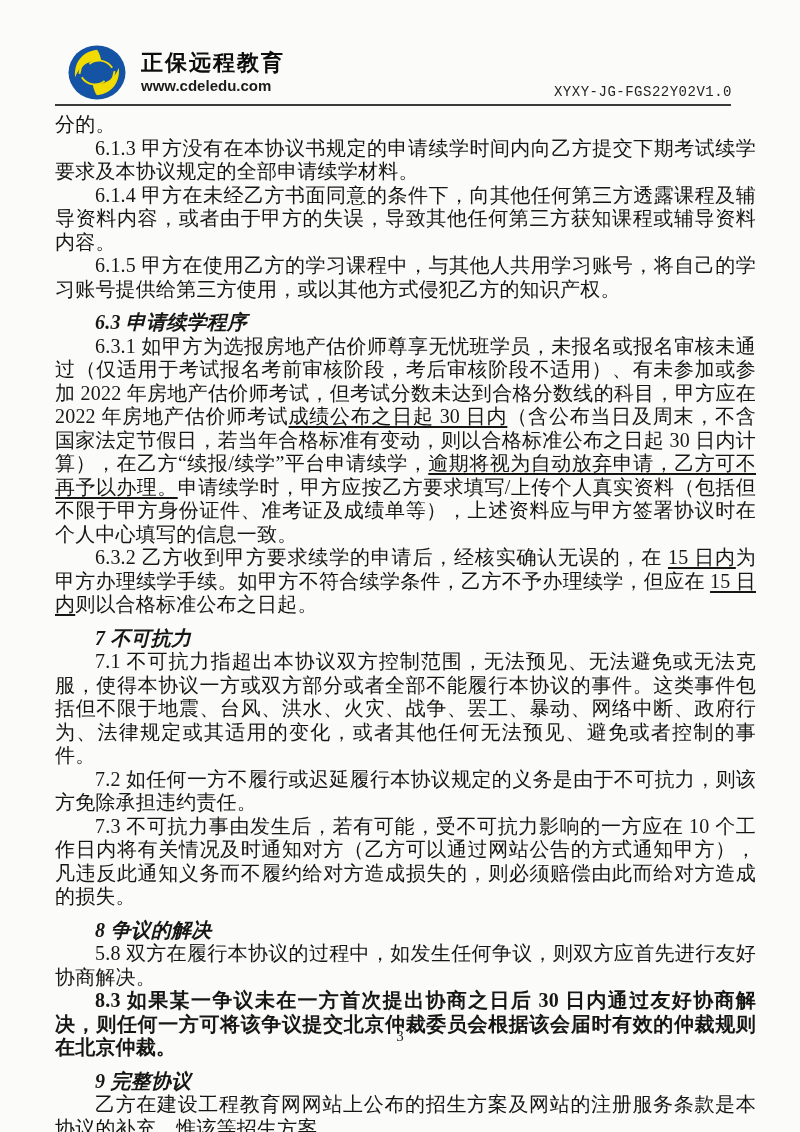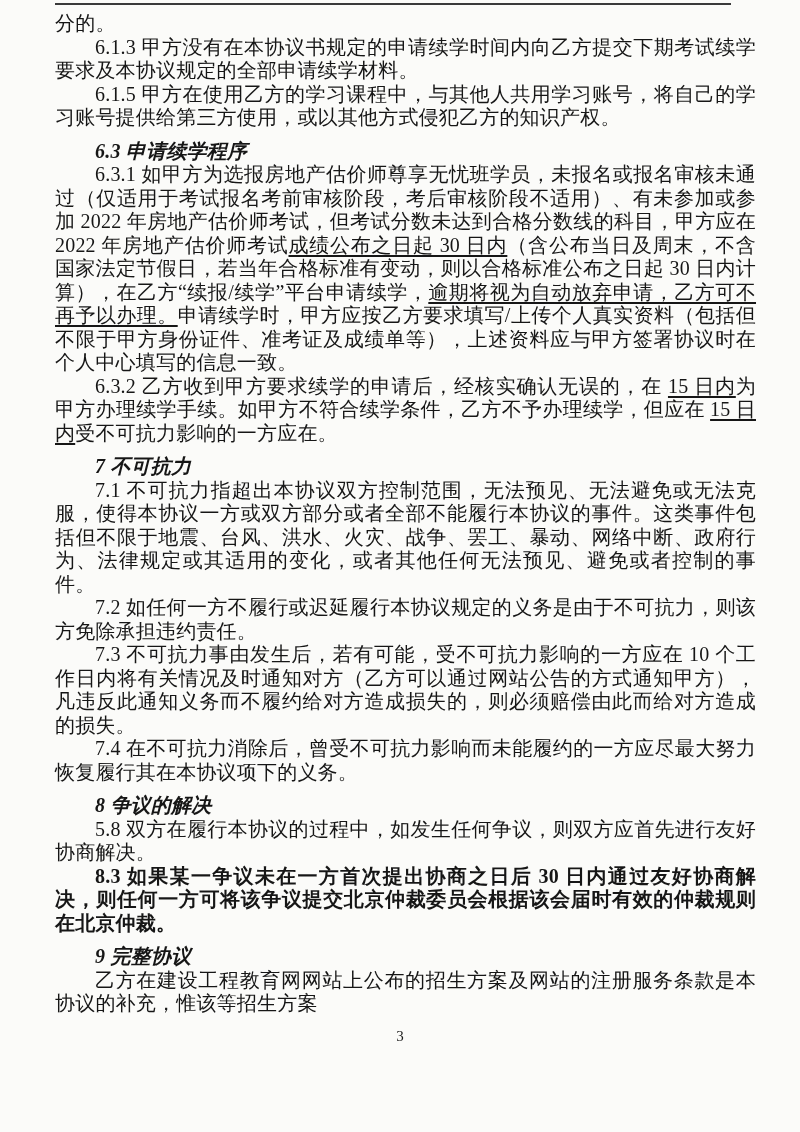--- a/index.html
+++ b/index.html
@@ -80,35 +80,53 @@
     text-align: center;
     font-size: 15px;
     color: #1d1d1d;
   }
 </style>
 </head>
 <body>
 
 <div class="page">
 
+  <div class="header">
+    <div class="brand">
+      <svg class="logo-svg" width="62" height="57" viewBox="0 0 64 60" xmlns="http://www.w3.org/2000/svg">
+        <ellipse cx="32" cy="30" rx="30" ry="28.5" fill="#1553a4"></ellipse>
+        <path d="M32 6 C 16 8 7.5 20 9 35 C 13.5 23.5 23 16.5 36.5 17.5 C 35.5 12.5 34 8.5 32 6 Z" fill="#f2dc00"></path>
+        <path d="M32 6 C 16 8 7.5 20 9 35 C 13.5 23.5 23 16.5 36.5 17.5 C 35.5 12.5 34 8.5 32 6 Z" fill="#f2dc00" transform="rotate(180 32 30)"></path>
+        <path d="M29 12.5 C 20 15.5 14.5 23 13.5 31.5" fill="none" stroke="#f2dc00" stroke-width="2"></path>
+        <path d="M29 12.5 C 20 15.5 14.5 23 13.5 31.5" fill="none" stroke="#f2dc00" stroke-width="2" transform="rotate(180 32 30)"></path>
+        <path d="M24 21 C 27 18.5 31.5 17 36 17.5 C 41 18.2 45.5 21 48 25" fill="none" stroke="#f2dc00" stroke-width="2"></path>
+        <path d="M24 21 C 27 18.5 31.5 17 36 17.5 C 41 18.2 45.5 21 48 25" fill="none" stroke="#f2dc00" stroke-width="2" transform="rotate(180 32 30)"></path>
+      </svg>
+      <div class="brand-text">
+        <div class="brand-name">正保远程教育</div>
+        <div class="brand-url">www.cdeledu.com</div>
+      </div>
+    </div>
+    <div class="doc-code">XYXY-JG-FGS22Y02V1.0</div>
+  </div>
 
   <div class="rule"></div>
 
   <div class="doc-body">
       <p class="para kind-noindent"><span>分的。</span></p>
       <p class="para kind-plain"><span>6.1.3 甲方没有在本协议书规定的申请续学时间内向乙方提交下期考试续学要求及本协议规定的全部申请续学材料。</span></p>
+      <p class="para kind-plain"><span>6.1.4 甲方在未经乙方书面同意的条件下，向其他任何第三方透露课程及辅导资料内容，或者由于甲方的失误，导致其他任何第三方获知课程或辅导资料内容。</span></p>
       <p class="para kind-plain"><span>6.1.5 甲方在使用乙方的学习课程中，与其他人共用学习账号，将自己的学习账号提供给第三方使用，或以其他方式侵犯乙方的知识产权。</span></p>
       <p class="para kind-heading"><span>6.3 申请续学程序</span></p>
       <p class="para kind-plain"><span>6.3.1 如甲方为选报房地产估价师尊享无忧班学员，未报名或报名审核未通过（仅适用于考试报名考前审核阶段，考后审核阶段不适用）、有未参加或参加 2022 年房地产估价师考试，但考试分数未达到合格分数线的科目，甲方应在 2022 年房地产估价师考试</span><span class="u">成绩公布之日起 30 日内</span><span>（含公布当日及周末，不含国家法定节假日，若当年合格标准有变动，则以合格标准公布之日起 30 日内计算），在乙方“续报/续学”平台申请续学，</span><span class="u">逾期将视为自动放弃申请，乙方可不再予以办理。</span><span>申请续学时，甲方应按乙方要求填写/上传个人真实资料（包括但不限于甲方身份证件、准考证及成绩单等），上述资料应与甲方签署协议时在个人中心填写的信息一致。</span></p>
-      <p class="para kind-plain"><span>6.3.2 乙方收到甲方要求续学的申请后，经核实确认无误的，在 </span><span class="u">15 日内</span><span>为甲方办理续学手续。如甲方不符合续学条件，乙方不予办理续学，但应在 </span><span class="u">15 日内</span><span>受不可抗力影响的一方应在。</span></p>
+      <p class="para kind-plain"><span>6.3.2 乙方收到甲方要求续学的申请后，经核实确认无误的，在 </span><span class="u">15 日内</span><span>为甲方办理续学手续。如甲方不符合续学条件，乙方不予办理续学，但应在 </span><span class="u">15 日内</span><span>则以合格标准公布之日起。</span></p>
       <p class="para kind-heading"><span>7 不可抗力</span></p>
       <p class="para kind-plain"><span>7.1 不可抗力指超出本协议双方控制范围，无法预见、无法避免或无法克服，使得本协议一方或双方部分或者全部不能履行本协议的事件。这类事件包括但不限于地震、台风、洪水、火灾、战争、罢工、暴动、网络中断、政府行为、法律规定或其适用的变化，或者其他任何无法预见、避免或者控制的事件。</span></p>
       <p class="para kind-plain"><span>7.2 如任何一方不履行或迟延履行本协议规定的义务是由于不可抗力，则该方免除承担违约责任。</span></p>
       <p class="para kind-plain"><span>7.3 不可抗力事由发生后，若有可能，受不可抗力影响的一方应在 10 个工作日内将有关情况及时通知对方（乙方可以通过网站公告的方式通知甲方），凡违反此通知义务而不履约给对方造成损失的，则必须赔偿由此而给对方造成的损失。</span></p>
-      <p class="para kind-plain"><span>7.4 在不可抗力消除后，曾受不可抗力影响而未能履约的一方应尽最大努力恢复履行其在本协议项下的义务。</span></p>
       <p class="para kind-heading"><span>8 争议的解决</span></p>
       <p class="para kind-plain"><span>5.8 双方在履行本协议的过程中，如发生任何争议，则双方应首先进行友好协商解决。</span></p>
       <p class="para kind-bold"><span>8.3 如果某一争议未在一方首次提出协商之日后 30 日内通过友好协商解决，则任何一方可将该争议提交北京仲裁委员会根据该会届时有效的仲裁规则在北京仲裁。</span></p>
       <p class="para kind-heading"><span>9 完整协议</span></p>
       <p class="para kind-plain"><span>乙方在建设工程教育网网站上公布的招生方案及网站的注册服务条款是本协议的补充，惟该等招生方案</span></p>
     </div>
 
   <div class="page-number">3</div>
 
 </div>

